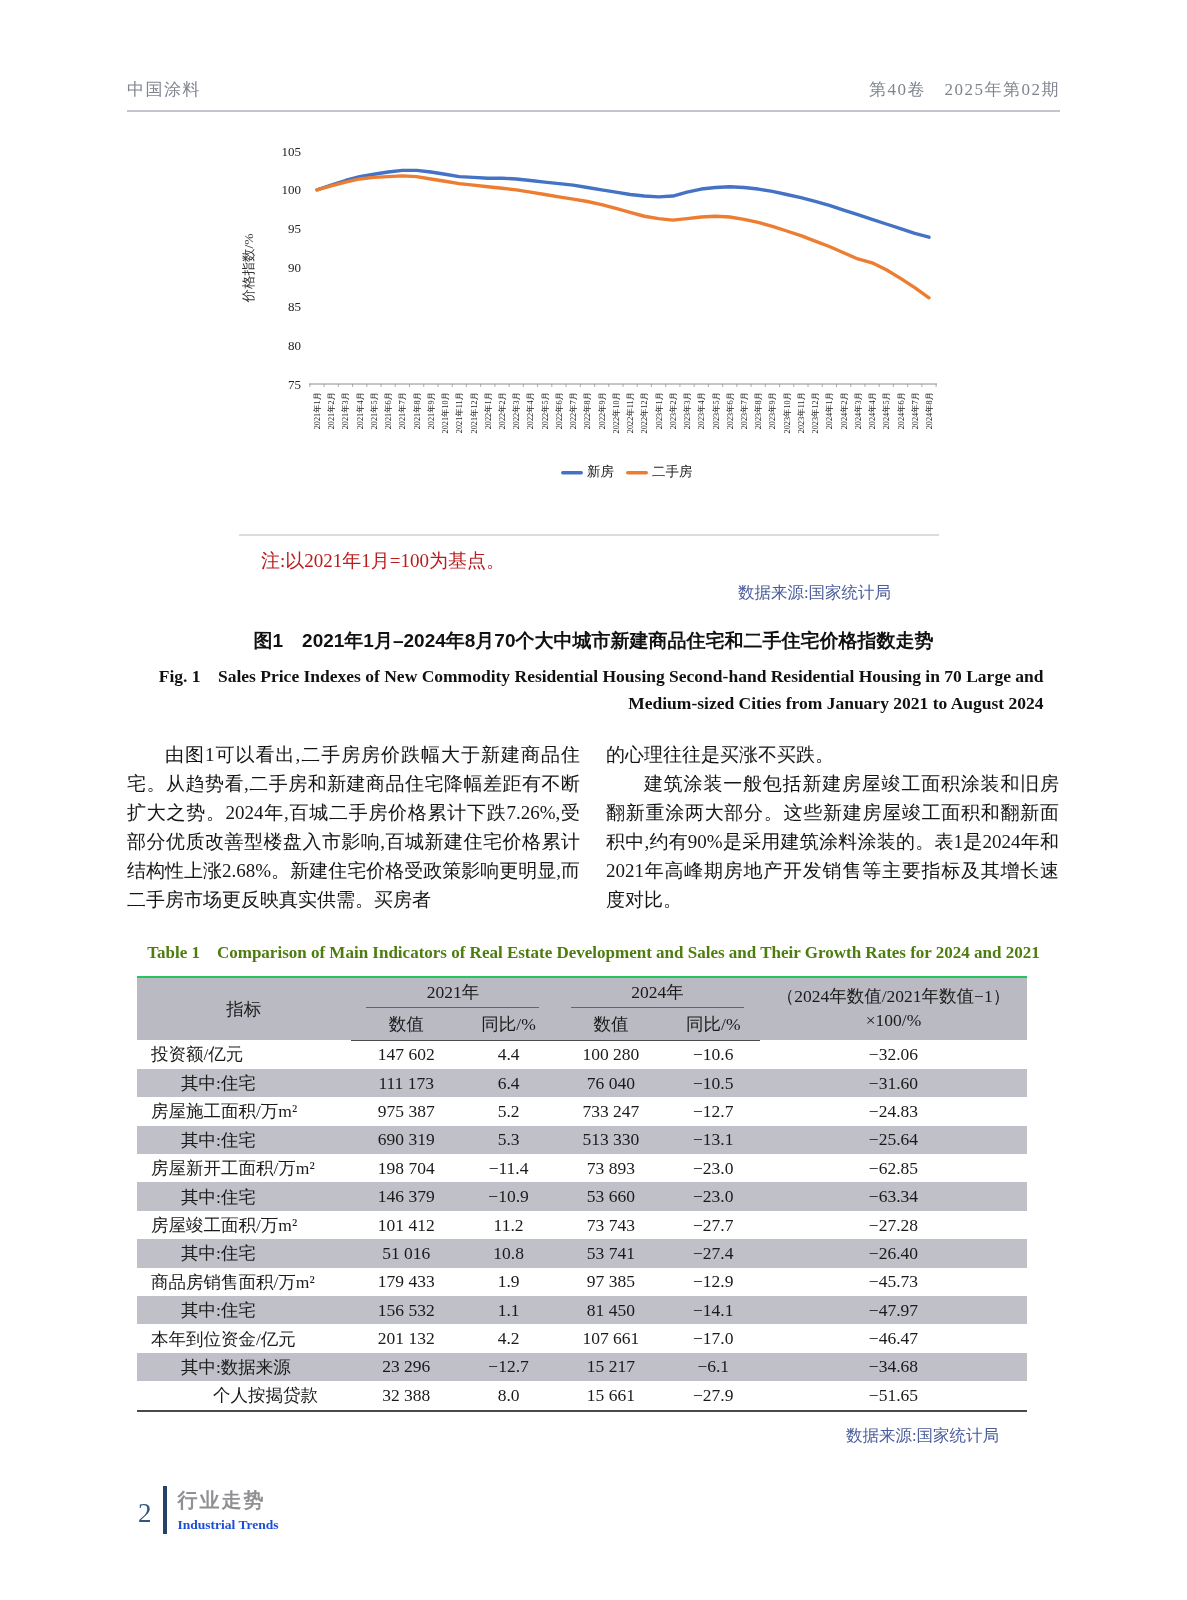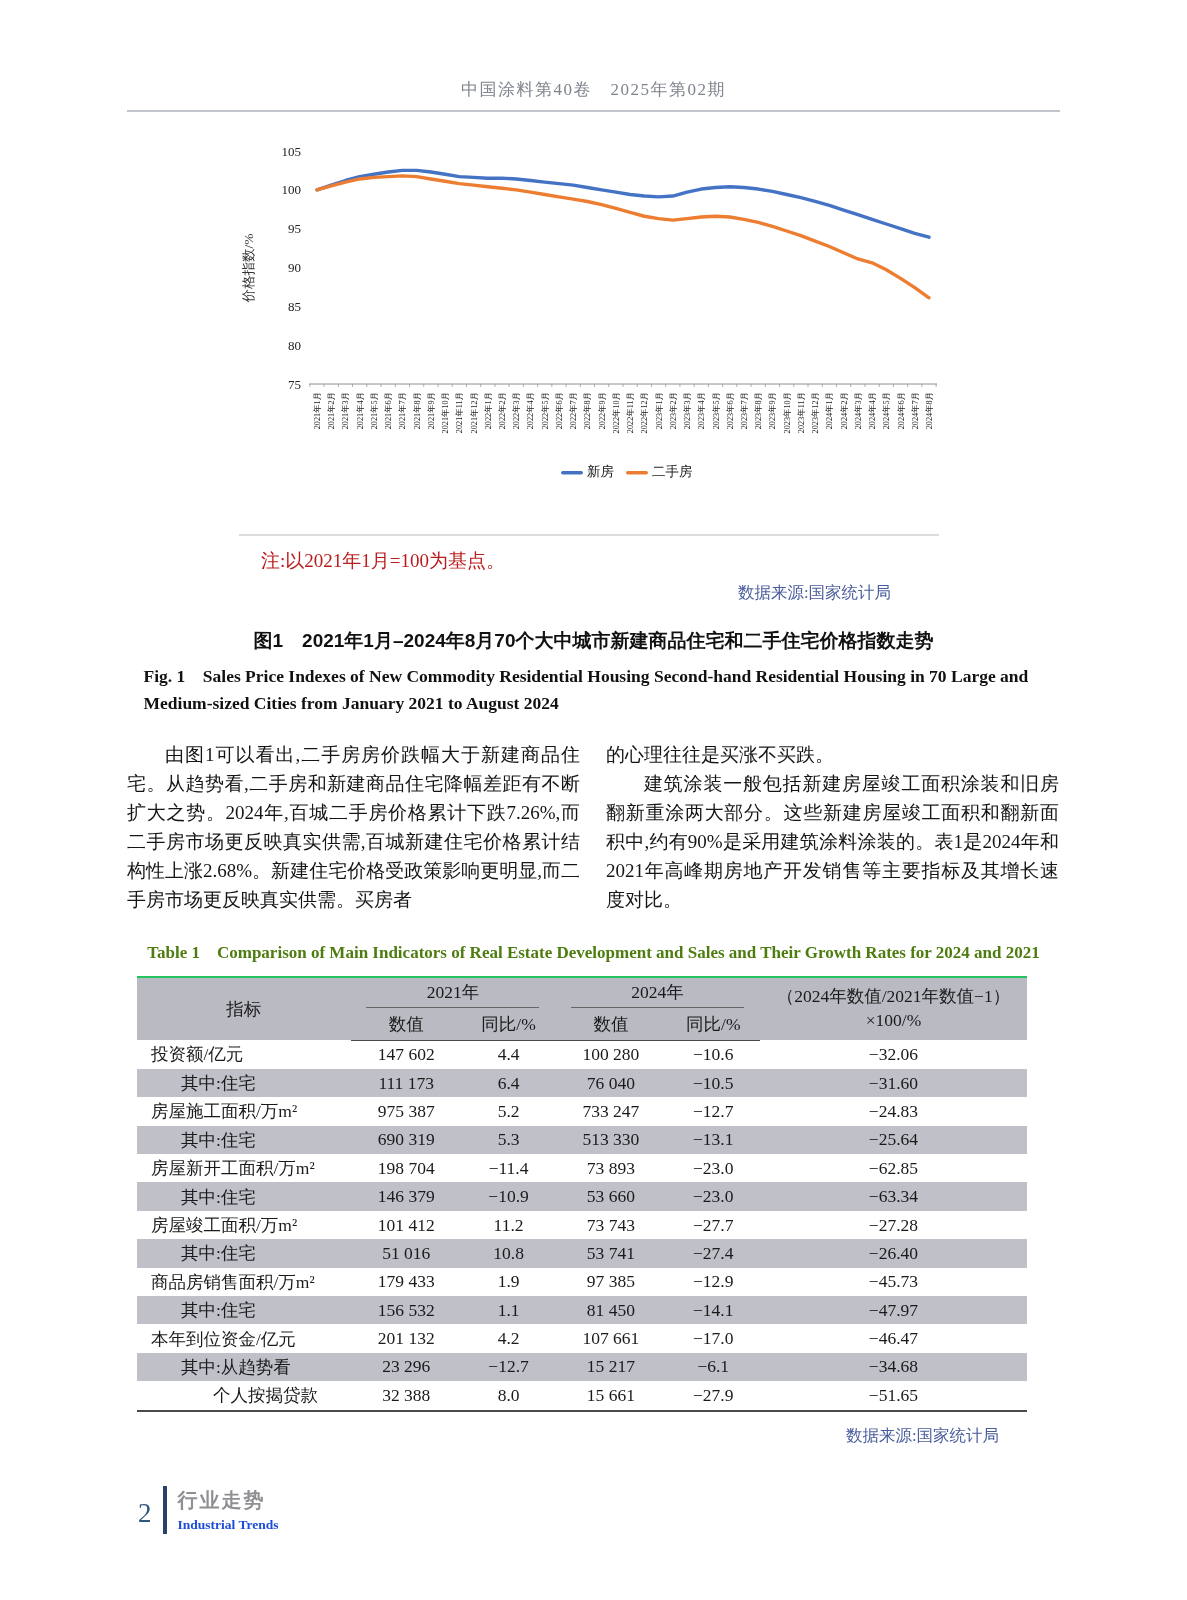--- a/index.html
+++ b/index.html
@@ -1,31 +1,31 @@
 <!DOCTYPE html>
 <html><head>
 <meta charset="utf-8">
 <style>
   html,body{margin:0;padding:0;background:#ffffff;}
   .page{position:relative;width:1187px;height:1600px;background:#ffffff;overflow:hidden;
         font-family:"Liberation Serif","DejaVu Serif",serif;color:#1a1a1a;}
   
-  .page-header{display:flex;justify-content:center;align-items:flex-end;
+  .page-header{display:flex;justify-content:space-between;align-items:flex-end;
         margin:0 127px;padding-top:78px;padding-bottom:9px;border-bottom:2px solid #c2c5cb;
         color:#7f848e;font-size:17px;letter-spacing:1.5px;}
   
   .figure-block{margin:14px 127px 0;}
   .chart-svg{display:block;margin-left:110px;font-family:"Liberation Serif","DejaVu Serif",serif;}
   .fig-rule{width:700px;margin:40px 0 0 112px;border-top:2px solid #dcdcdc;}
   .fig-note{margin:12px 0 0 134px;font-size:19px;color:#b91c1c;}
   .fig-source{width:812px;text-align:right;padding-right:48px;box-sizing:border-box;
         margin-top:8px;font-size:16.5px;color:#4a5c9b;}
   .caption-zh{text-align:center;margin-top:24px;font-family:"Liberation Sans","DejaVu Sans",sans-serif;
         font-weight:bold;font-size:19px;color:#111;}
-  .caption-en{text-align:left;margin:9px auto 0;max-width:900px;font-weight:bold;
+  .caption-en{text-align:right;margin:9px auto 0;max-width:900px;font-weight:bold;
         font-size:17.5px;line-height:1.55;color:#111;}
   
   .body-columns{display:flex;gap:26px;margin:24px 127px 0;font-size:19px;line-height:1.52;
         text-align:justify;color:#151515;}
   .body-columns .col{width:453px;}
   .body-columns p{margin:0;}
   .p-indent{text-indent:2em;}
   
   .table-block{margin:26px 127px 0;}
   .tbl-title-zh{text-align:center;font-family:"Liberation Sans","DejaVu Sans",sans-serif;
@@ -174,21 +174,21 @@
       </svg>
     <div class="fig-rule"></div>
     <div class="fig-note">注:以2021年1月=100为基点。</div>
     <div class="fig-source">数据来源:国家统计局</div>
     <div class="caption-zh">图1　2021年1月–2024年8月70个大中城市新建商品住宅和二手住宅价格指数走势</div>
     <div class="caption-en">Fig. 1　Sales Price Indexes of New Commodity Residential Housing Second-hand Residential Housing in 70 Large and Medium-sized Cities from January 2021 to August 2024</div>
   </section>
 
   <section class="body-columns">
     <div class="col">
-      <p class="p-indent">由图1可以看出,二手房房价跌幅大于新建商品住宅。从趋势看,二手房和新建商品住宅降幅差距有不断扩大之势。2024年,百城二手房价格累计下跌7.26%,而二手房市场更反映真实供需,百城新建住宅价格累计结构性上涨2.68%。新建住宅价格受政策影响更明显,而二手房市场更反映真实供需。买房者</p>
+      <p class="p-indent">由图1可以看出,二手房房价跌幅大于新建商品住宅。从趋势看,二手房和新建商品住宅降幅差距有不断扩大之势。2024年,百城二手房价格累计下跌7.26%,受部分优质改善型楼盘入市影响,百城新建住宅价格累计结构性上涨2.68%。新建住宅价格受政策影响更明显,而二手房市场更反映真实供需。买房者</p>
     </div>
     <div class="col">
       <p>的心理往往是买涨不买跌。</p>
       <p class="p-indent">建筑涂装一般包括新建房屋竣工面积涂装和旧房翻新重涂两大部分。这些新建房屋竣工面积和翻新面积中,约有90%是采用建筑涂料涂装的。表1是2024年和2021年高峰期房地产开发销售等主要指标及其增长速度对比。</p>
     </div>
   </section>
 
   <section class="table-block">
     <div class="tbl-title-en">Table 1　Comparison of Main Indicators of Real Estate Development and Sales and Their Growth Rates for 2024 and 2021</div>
     <table class="indicators">
@@ -302,21 +302,21 @@
           </tr>
           <tr>
             <td class="ind indent-0">本年到位资金/亿元</td>
             <td class="num">201 132</td>
             <td class="num">4.2</td>
             <td class="num">107 661</td>
             <td class="num">−17.0</td>
             <td class="num">−46.47</td>
           </tr>
           <tr class="alt">
-            <td class="ind indent-1">其中:从趋势看</td>
+            <td class="ind indent-1">其中:数据来源</td>
             <td class="num">23 296</td>
             <td class="num">−12.7</td>
             <td class="num">15 217</td>
             <td class="num">−6.1</td>
             <td class="num">−34.68</td>
           </tr>
           <tr>
             <td class="ind indent-2">个人按揭贷款</td>
             <td class="num">32 388</td>
             <td class="num">8.0</td>

